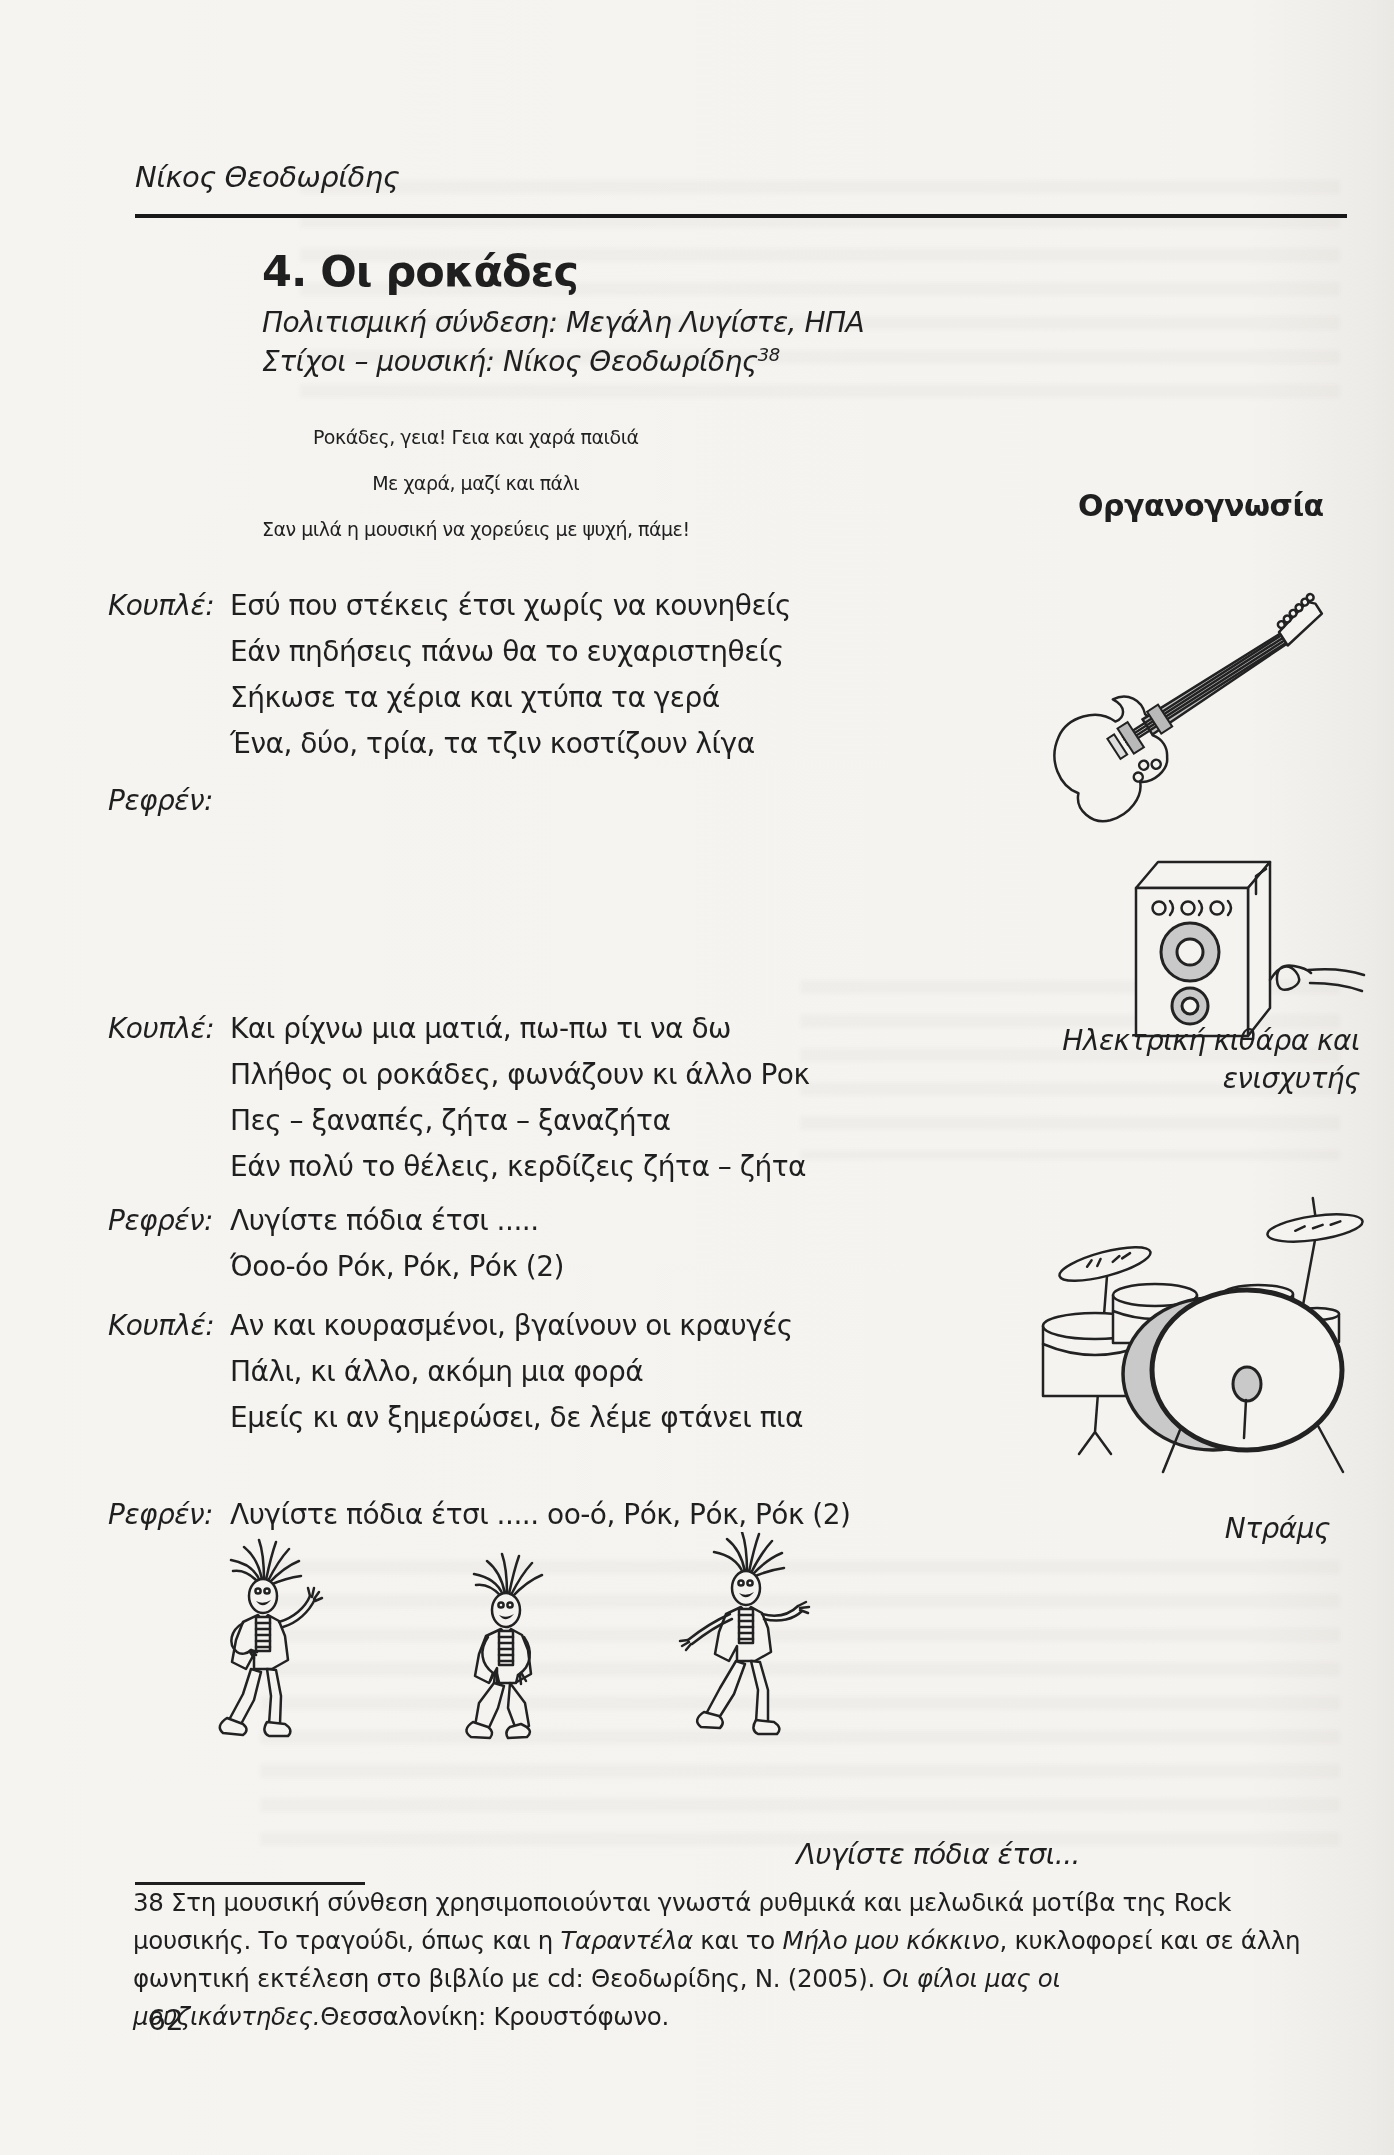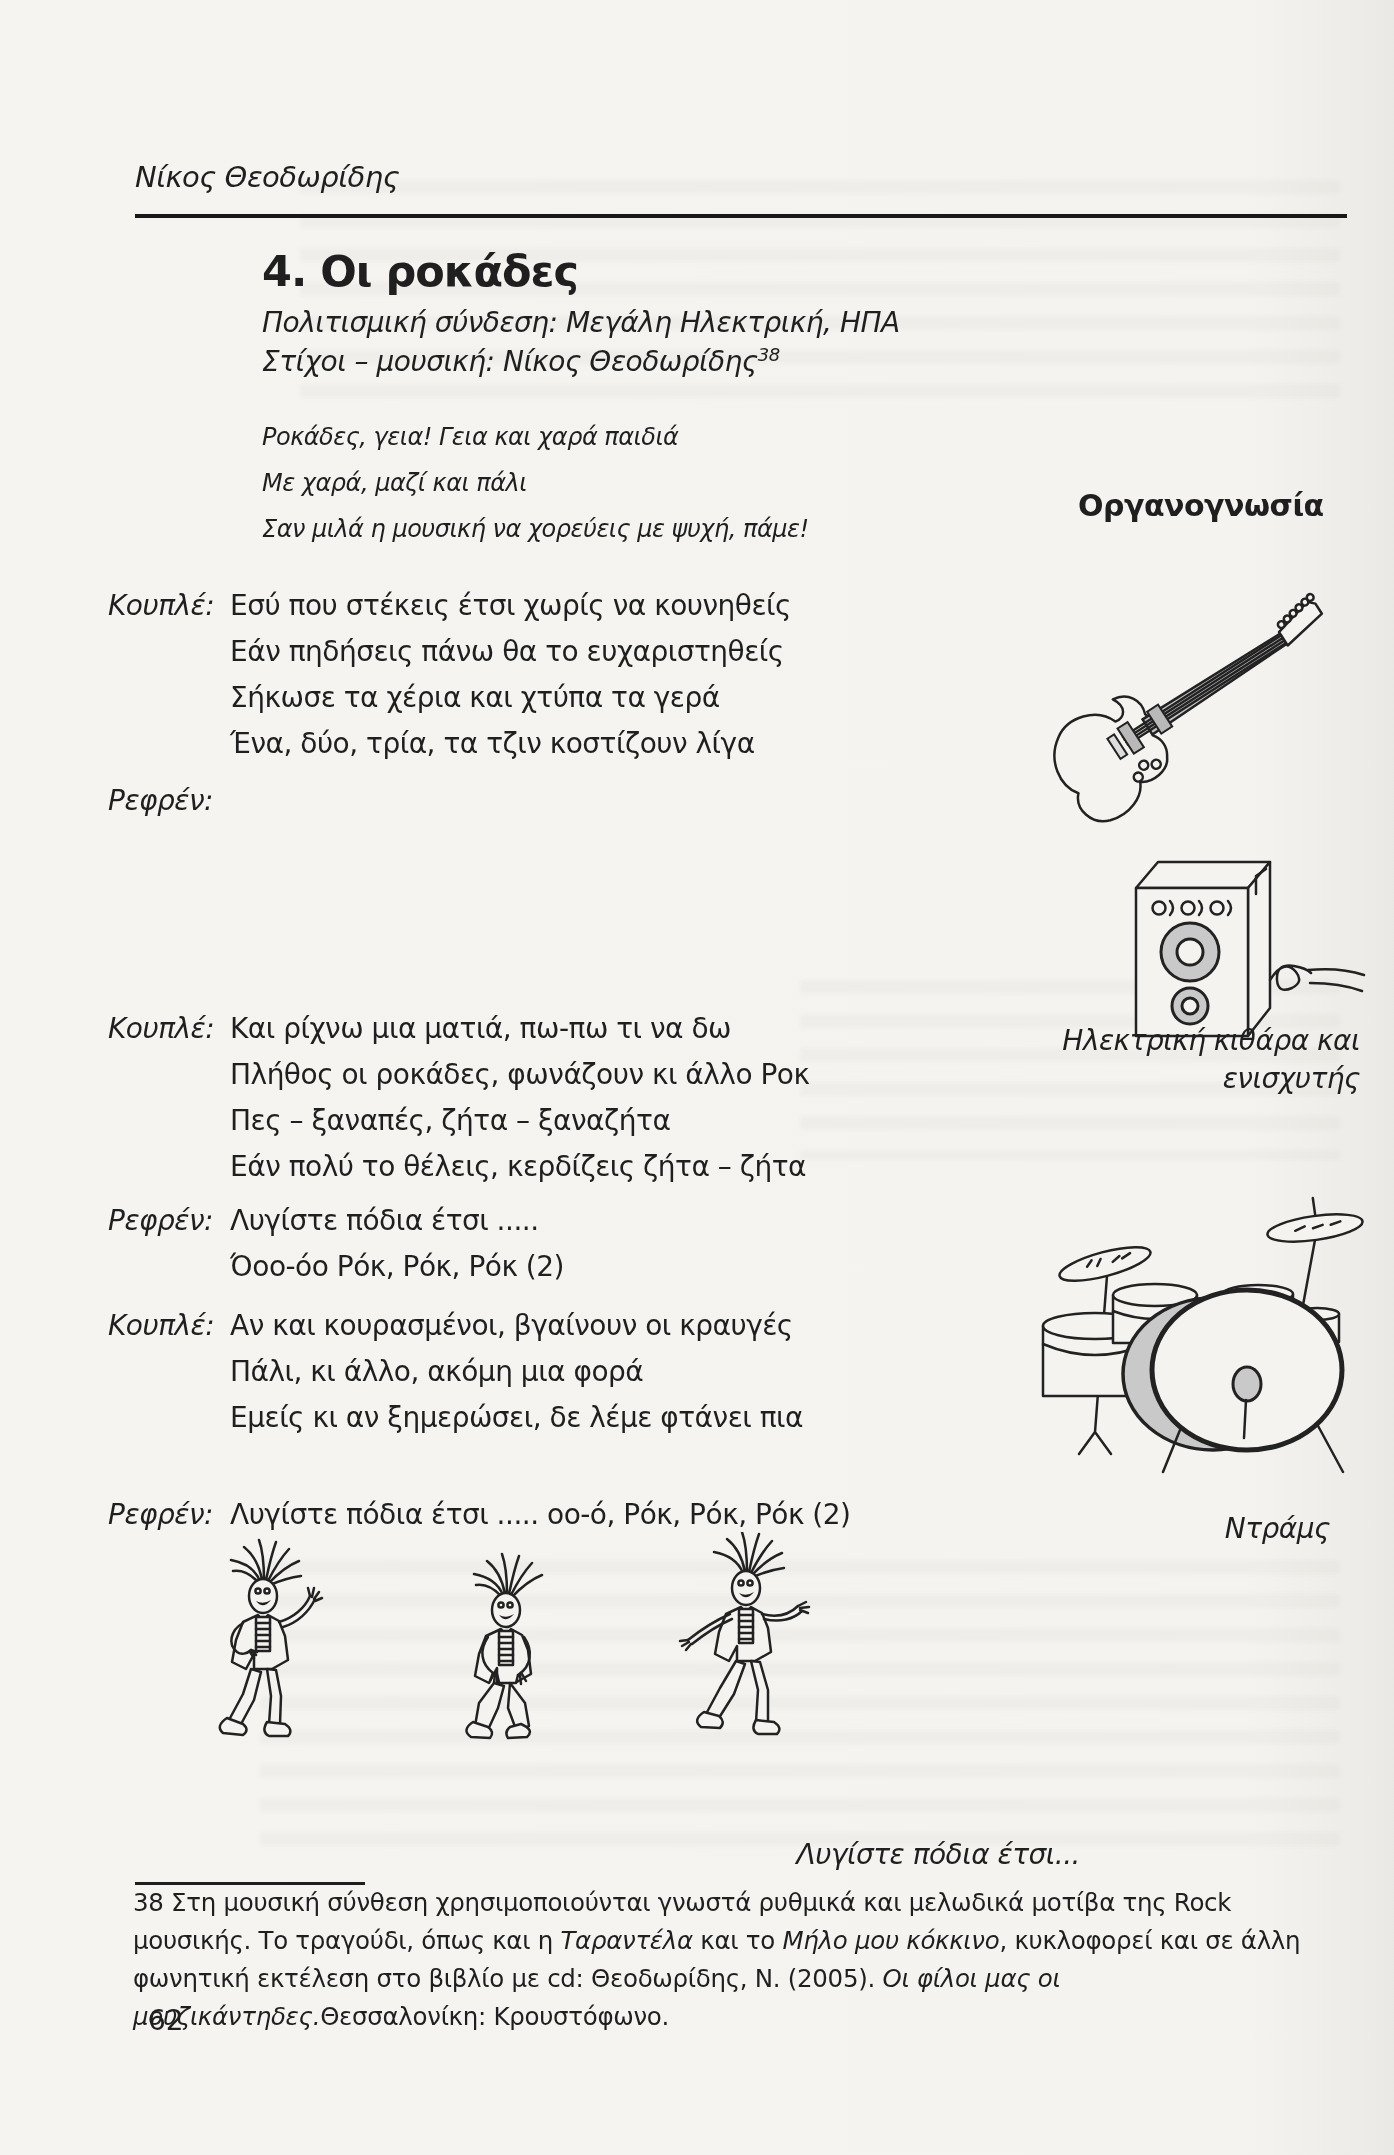--- a/index.html
+++ b/index.html
@@ -10,21 +10,21 @@
     color:#1f1f1f;
     padding-left:22px;
   }
   .ghost{position:absolute;opacity:.45;filter:blur(2px);
     background:repeating-linear-gradient(to bottom, rgba(130,124,112,.10) 0px, rgba(130,124,112,.10) 14px, rgba(0,0,0,0) 14px, rgba(0,0,0,0) 34px);}
   .author{position:absolute;left:135px;top:160px;font-style:italic;font-size:29px;letter-spacing:-.5px;}
   .hrule{position:absolute;left:135px;top:214px;width:1212px;height:4px;background:#181818;}
   .title{position:absolute;left:262px;top:246px;margin:0;font-size:43px;font-weight:bold;letter-spacing:-1px;}
   .meta{position:absolute;left:262px;font-style:italic;font-size:28px;letter-spacing:-.5px;white-space:nowrap;}
   .meta sup{font-size:18px;}
-  .intro{position:absolute;left:262px;top:414px;font-style:italic;font-size:24px;line-height:47px;letter-spacing:-.5px;white-space:nowrap;}
+  .intro{position:absolute;left:262px;top:414px;font-size:19px;line-height:47px;letter-spacing:-.5px;white-space:nowrap;text-align:center;}
   .org-heading{position:absolute;left:1078px;top:488px;font-size:30px;font-weight:bold;letter-spacing:-.5px;}
   .stanza{position:absolute;left:108px;font-size:28px;letter-spacing:-.5px;}
   .slabel{position:absolute;left:0;top:0;font-style:italic;line-height:46px;white-space:nowrap;}
   .slines{margin-left:122px;}
   .sline{line-height:46px;white-space:nowrap;}
   .illo{position:absolute;}
   .caption{position:absolute;font-style:italic;font-size:28px;line-height:38px;letter-spacing:-.5px;text-align:right;}
   .fn-rule{position:absolute;left:135px;top:1882px;width:230px;height:3px;background:#1f1f1f;}
   .footnote{position:absolute;left:133px;top:1884px;width:1222px;margin:0;font-size:24.5px;line-height:38px;letter-spacing:-.3px;}
   .footnote i{font-style:italic;}
@@ -39,21 +39,21 @@
 <div class="page">
 
   <div class="ghost" style="left:300px;top:180px;width:1040px;height:230px;"></div>
   <div class="ghost" style="left:260px;top:1560px;width:1080px;height:300px;"></div>
   <div class="ghost" style="left:800px;top:980px;width:540px;height:180px;"></div>
 
   <div class="author">Νίκος Θεοδωρίδης</div>
   <div class="hrule"></div>
 
   <h1 class="title">4. Οι ροκάδες</h1>
-  <div class="meta" style="top:306px">Πολιτισμική σύνδεση: Μεγάλη Ηλεκτρική, ΗΠΑ</div>
+  <div class="meta" style="top:306px">Πολιτισμική σύνδεση: Μεγάλη Λυγίστε, ΗΠΑ</div>
   <div class="meta" style="top:344px"><span>Στίχοι – μουσική: Νίκος Θεοδωρίδης</span><sup>38</sup></div>
 
   <div class="intro">
     <div class="sline">Ροκάδες, γεια! Γεια και χαρά παιδιά</div>
     <div class="sline">Με χαρά, μαζί και πάλι</div>
     <div class="sline">Σαν μιλά η μουσική να χορεύεις με ψυχή, πάμε!</div>
   </div>
 
   <div class="org-heading">Οργανογνωσία</div>
 

